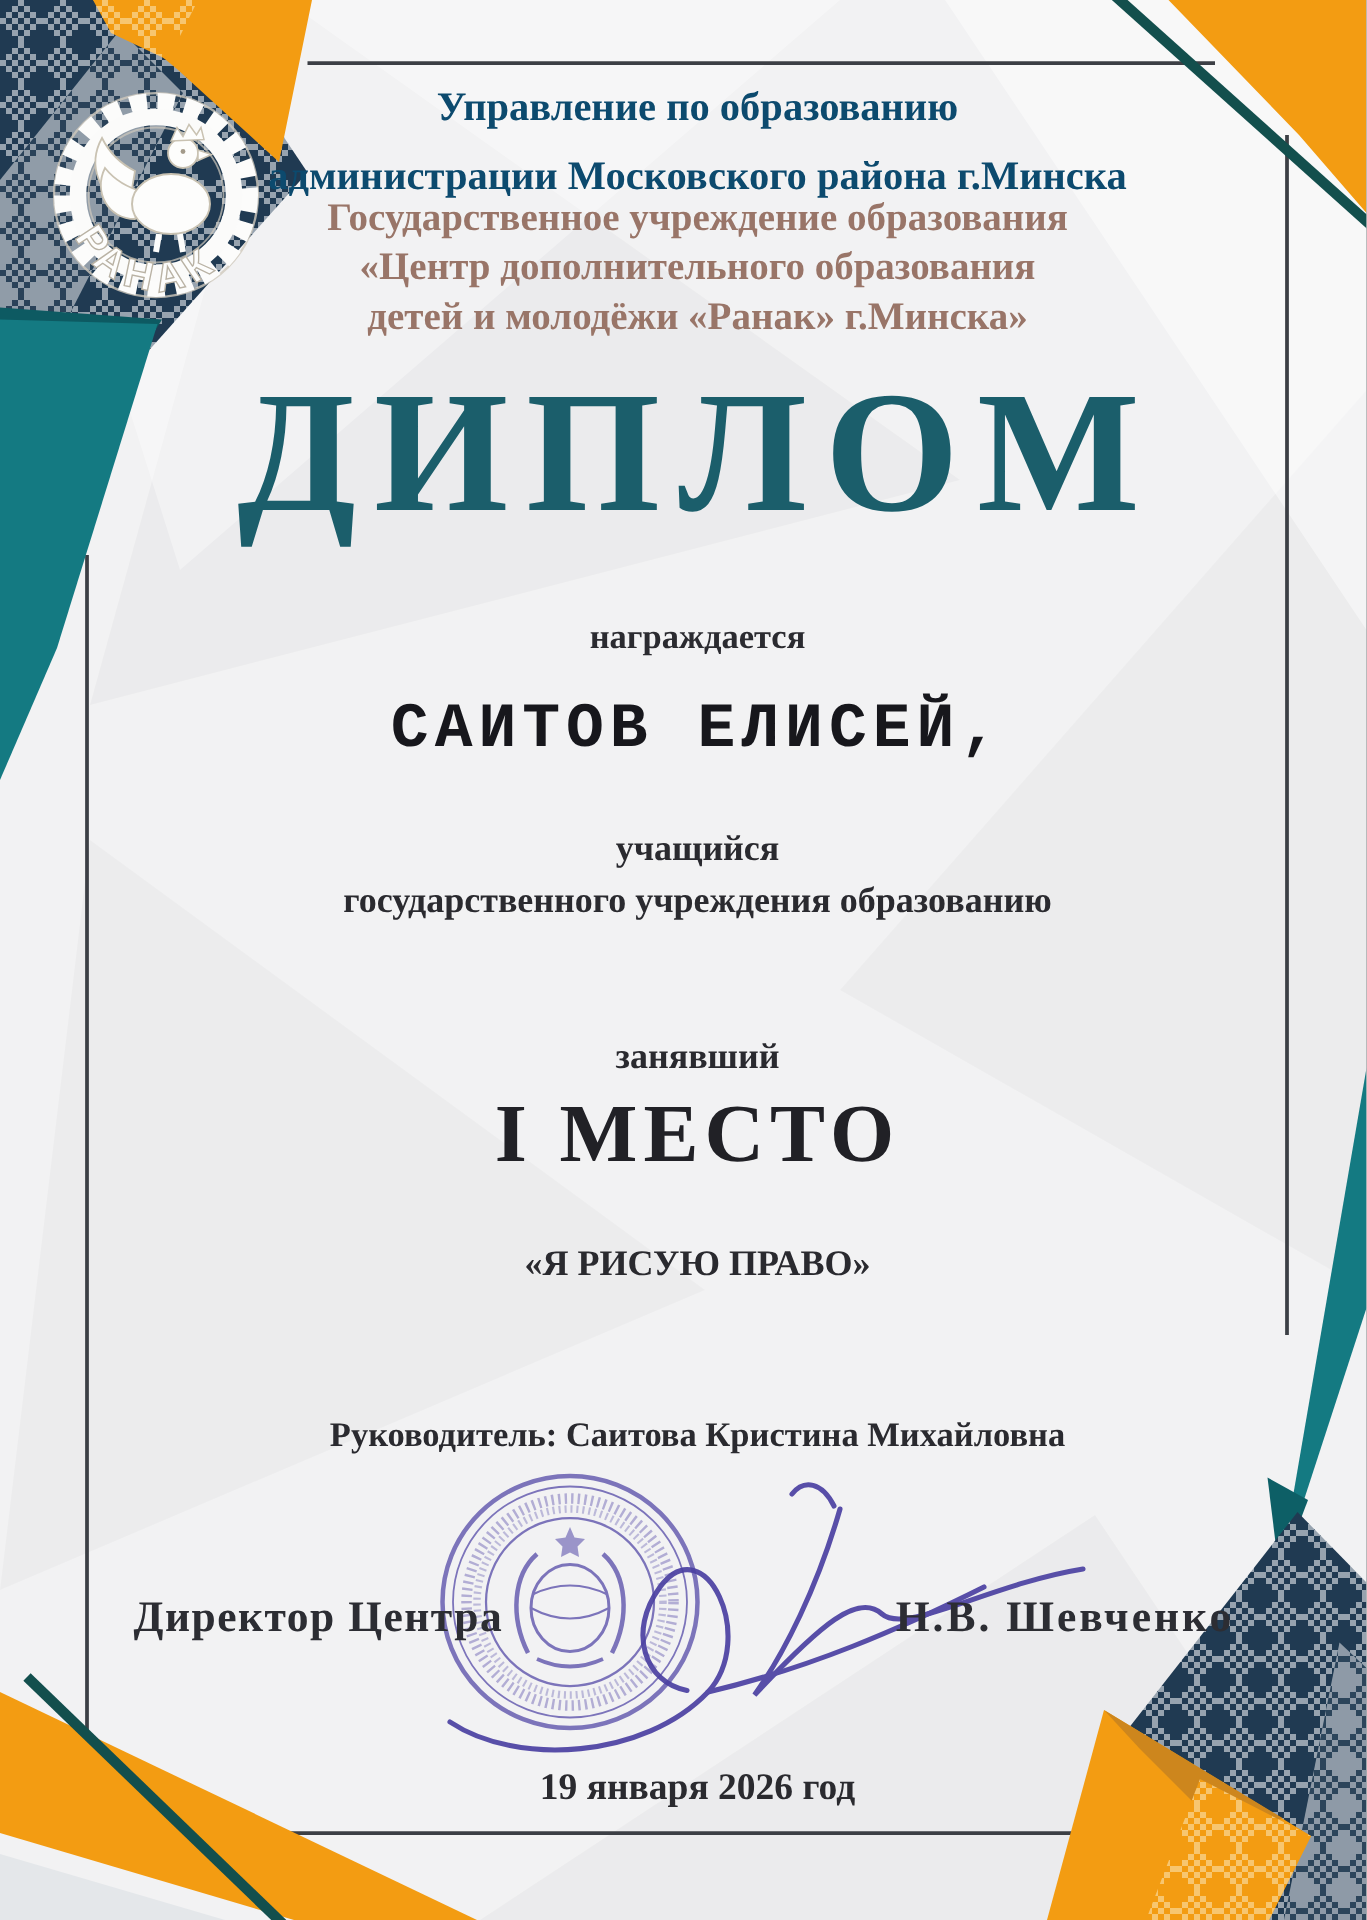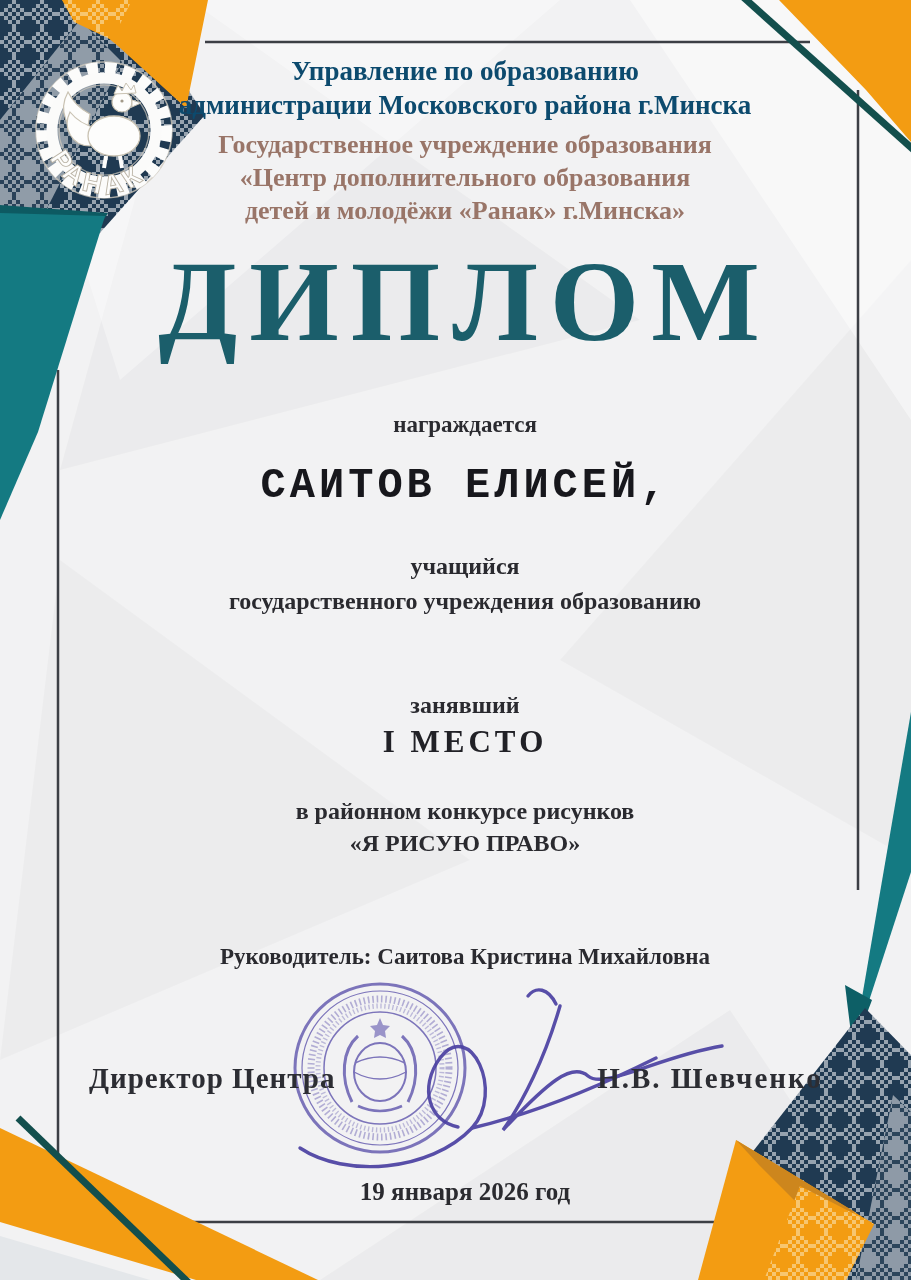--- a/index.html
+++ b/index.html
@@ -10,21 +10,21 @@
   }
   .decor { position:absolute; left:0; top:0; width:911px; height:1280px; }
   .t { position:absolute; left:40px; width:850px; text-align:center; white-space:nowrap; }
   .dept  { font-size:27px; font-weight:700; color:#0c4a6e; }
   .inst  { font-size:26px; font-weight:700; color:#997568; }
   .title { font-size:115px; font-weight:700; color:#1b5e6b; letter-spacing:12px; line-height:1; }
   .small { font-size:23px; font-weight:600; color:#2b2b30; }
   .name  { font-family:"Liberation Mono", monospace; font-size:42px; font-weight:700;
            letter-spacing:4px; color:#17171c; }
   .body24 { font-size:24px; font-weight:700; color:#2a2a2f; }
-  .place { font-size:31px; font-weight:600; letter-spacing:4px; color:#212126; }
+  .place { font-size:55px; font-weight:600; letter-spacing:4px; color:#212126; }
   .nomin { font-size:25px; font-weight:700; font-style:italic; color:#2a2a2f; }
   .sign-label { position:absolute; white-space:nowrap; font-size:29px; font-weight:600;
                 color:#2c2d33; letter-spacing:1px; }
 </style>
 </head>
 <body>
 
 <div class="page">
 
   <svg class="decor" viewBox="0 0 911 1280" aria-hidden="true">
@@ -186,39 +186,38 @@
 
     <g stroke="#4b41a2" stroke-width="3.4" fill="none" opacity="0.92" stroke-linecap="round">
       <path d="M300,1148 C345,1178 430,1172 472,1128 C505,1092 470,1018 440,1058 C418,1088 430,1122 458,1127"></path>
       <path d="M560,1006 C545,1058 523,1102 503,1130 C548,1082 572,1062 588,1076 C604,1090 660,1056 722,1046"></path>
       <path d="M472,1128 C540,1112 600,1086 656,1058"></path>
       <path d="M556,1004 C548,988 536,986 528,996"></path>
     </g>
   </svg>
 
   <div class="t dept" style="top:56px">Управление по образованию</div>
-  <div class="t dept" style="top:90px">администрации Московского района г.Минска</div>
+  <div class="t dept" style="top:102px">администрации Московского района г.Минска</div>
 
   <div class="t inst" style="top:130px">Государственное учреждение образования</div>
   <div class="t inst" style="top:163px">«Центр дополнительного образования</div>
   <div class="t inst" style="top:196px">детей и молодёжи «Ранак» г.Минска»</div>
 
   <div class="t title" style="top:244px">ДИПЛОМ</div>
 
   <div class="t small" style="top:412px">награждается</div>
 
   <div class="t name" style="top:462px">САИТОВ ЕЛИСЕЙ,</div>
 
   <div class="t body24" style="top:553px">учащийся</div>
   <div class="t body24" style="top:588px">государственного учреждения образованию</div>
 
   <div class="t body24" style="top:692px">занявший</div>
   <div class="t place" style="top:724px">I МЕСТО</div>
 
-  <div class="t body24" style="top:798px">в районном конкурсе рисунков</div>
   <div class="t body24" style="top:830px">«Я РИСУЮ ПРАВО»</div>
 
 
   <div class="t body24" style="top:944px; font-size:23px;">Руководитель: Саитова Кристина Михайловна</div>
 
   <div class="sign-label" style="left:78px;  top:1062px;margin-left:11px;">Директор Центра</div>
   <div class="sign-label" style="left:575px; top:1062px; width:270px; text-align:center; letter-spacing:2px;">Н.В. Шевченко</div>
 
   <div class="t body24" style="top:1178px; font-size:25px;">19 января 2026 год</div>
 

